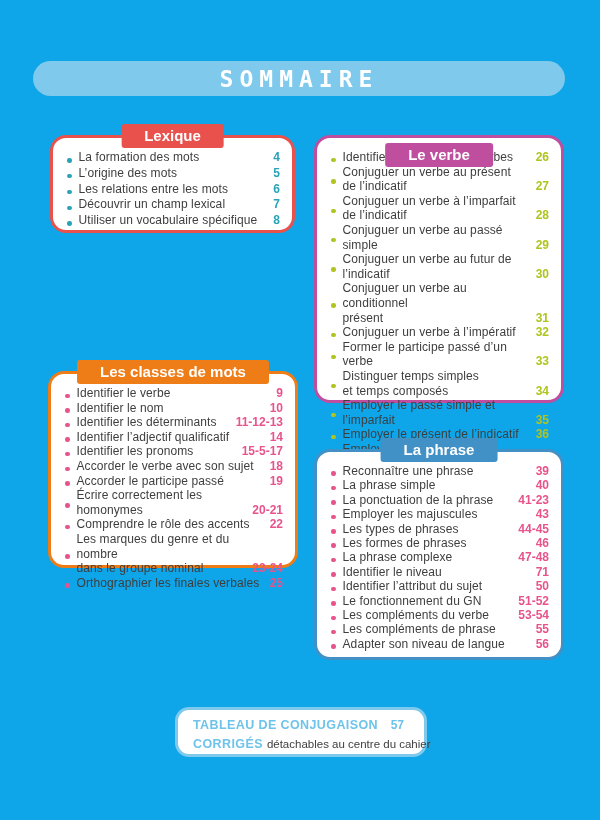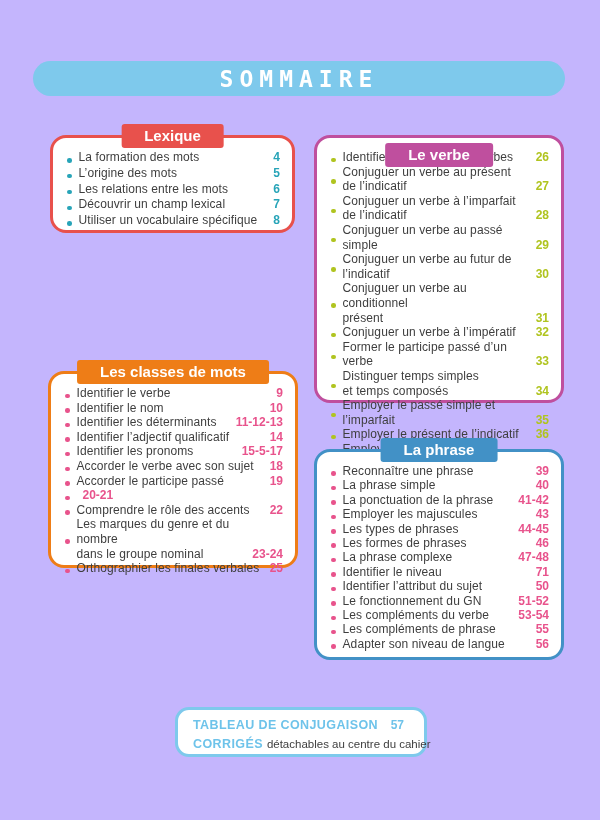--- a/index.html
+++ b/index.html
@@ -1,17 +1,17 @@
 <!DOCTYPE html>
 <html><head>
 <meta charset="utf-8">
 <style>
   html,body { margin:0; padding:0; background:#ffffff; }
   .page {
-    position:relative; width:600px; height:820px; background:#c4b5fd;
+    position:relative; width:600px; height:820px; background:#0ea5e9;
     font-family:"Liberation Sans", sans-serif; color:#3e3e3e; overflow:hidden;
   }
   
   .title-pill {
     position:absolute; left:33px; top:61px; width:532px; height:35px;
     background:#7ec9ec; border-radius:18px; color:#ffffff;
     font-family:"DejaVu Sans Mono", monospace; font-weight:bold;
     font-size:23px; letter-spacing:6px; text-align:center; line-height:36px;
   }
   
@@ -196,20 +196,21 @@
           <span class="label">Accorder le verbe avec son sujet</span>
           <span class="pagenum" style="color:#e8538c">18</span>
         </div>
         <div class="item">
           <span class="bullet" style="background:#e8538c"></span>
           <span class="label">Accorder le participe passé</span>
           <span class="pagenum" style="color:#e8538c">19</span>
         </div>
         <div class="item">
           <span class="bullet" style="background:#e8538c"></span>
+          <span class="label">Écrire correctement les homonymes</span>
           <span class="pagenum" style="color:#e8538c">20-21</span>
         </div>
         <div class="item">
           <span class="bullet" style="background:#e8538c"></span>
           <span class="label">Comprendre le rôle des accents</span>
           <span class="pagenum" style="color:#e8538c">22</span>
         </div>
         <div class="item">
           <span class="bullet" style="background:#e8538c"></span>
           <span class="label">Les marques du genre et du nombre
@@ -233,21 +234,21 @@
           <span class="pagenum" style="color:#e8538c">39</span>
         </div>
         <div class="item">
           <span class="bullet" style="background:#e8538c"></span>
           <span class="label">La phrase simple</span>
           <span class="pagenum" style="color:#e8538c">40</span>
         </div>
         <div class="item">
           <span class="bullet" style="background:#e8538c"></span>
           <span class="label">La ponctuation de la phrase</span>
-          <span class="pagenum" style="color:#e8538c">41-42</span>
+          <span class="pagenum" style="color:#e8538c">41-23</span>
         </div>
         <div class="item">
           <span class="bullet" style="background:#e8538c"></span>
           <span class="label">Employer les majuscules</span>
           <span class="pagenum" style="color:#e8538c">43</span>
         </div>
         <div class="item">
           <span class="bullet" style="background:#e8538c"></span>
           <span class="label">Les types de phrases</span>
           <span class="pagenum" style="color:#e8538c">44-45</span>

